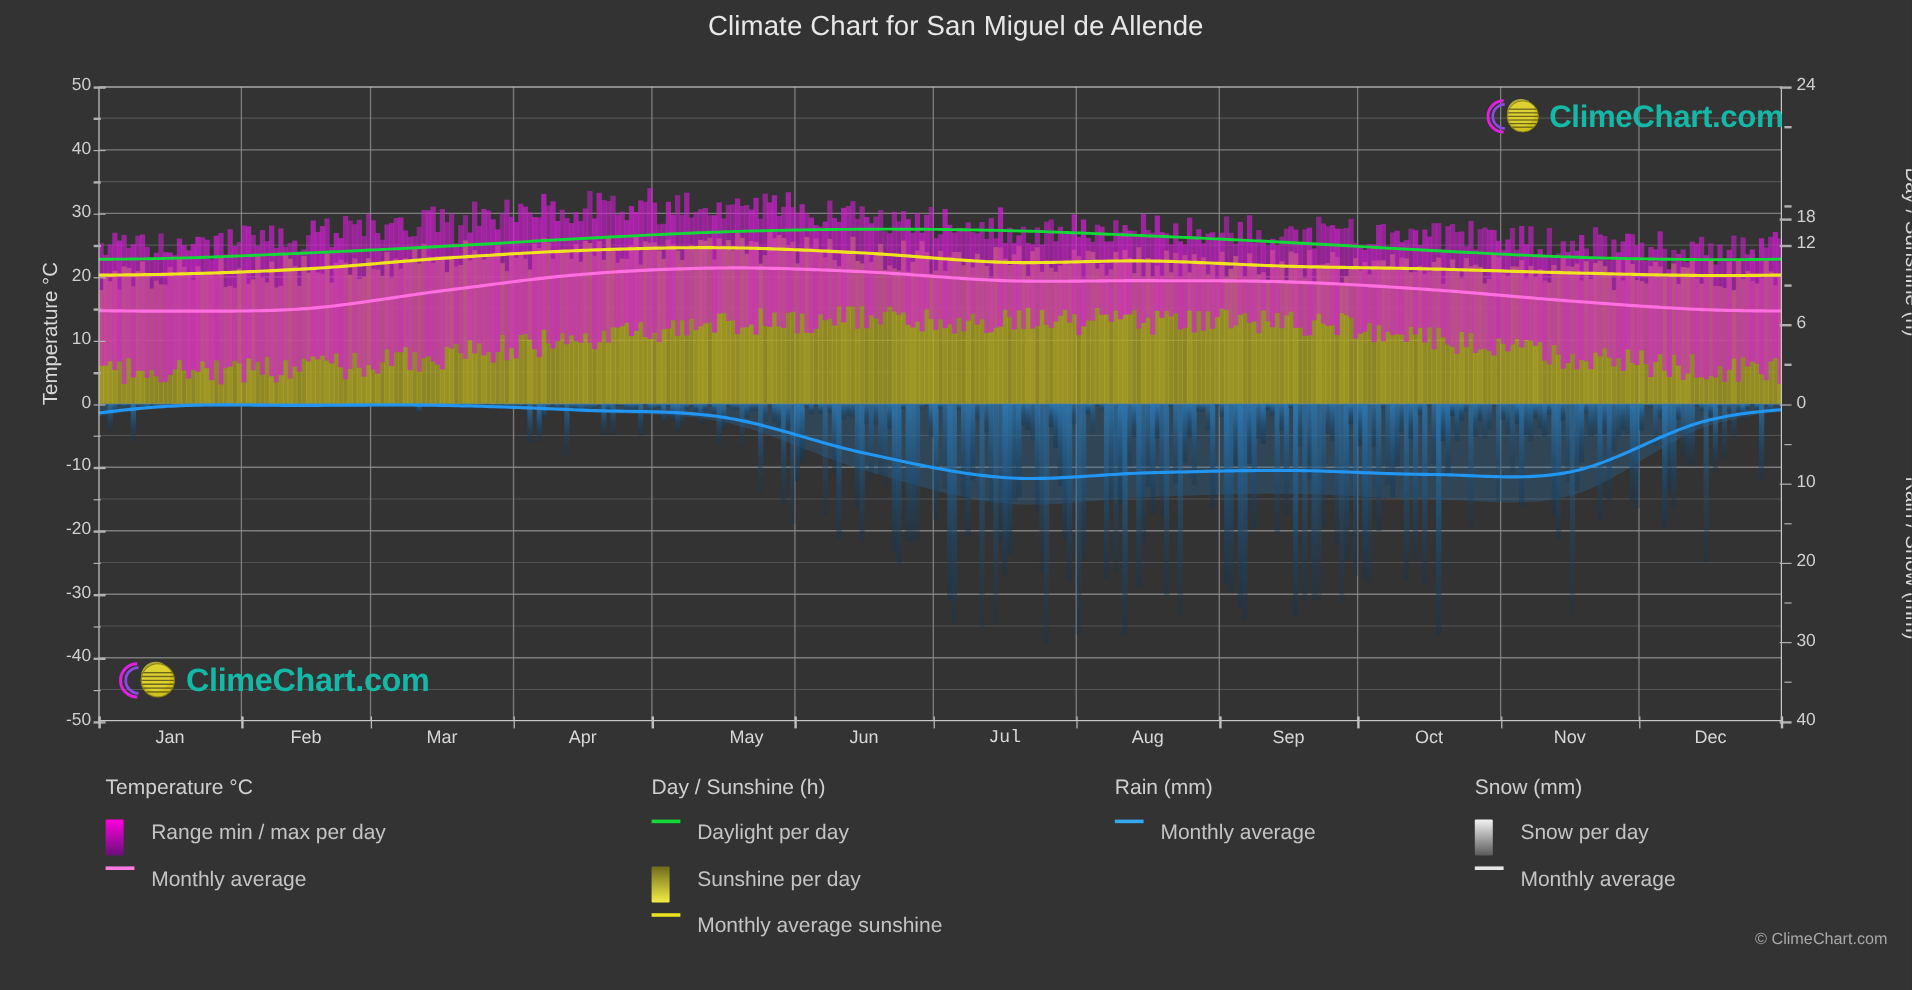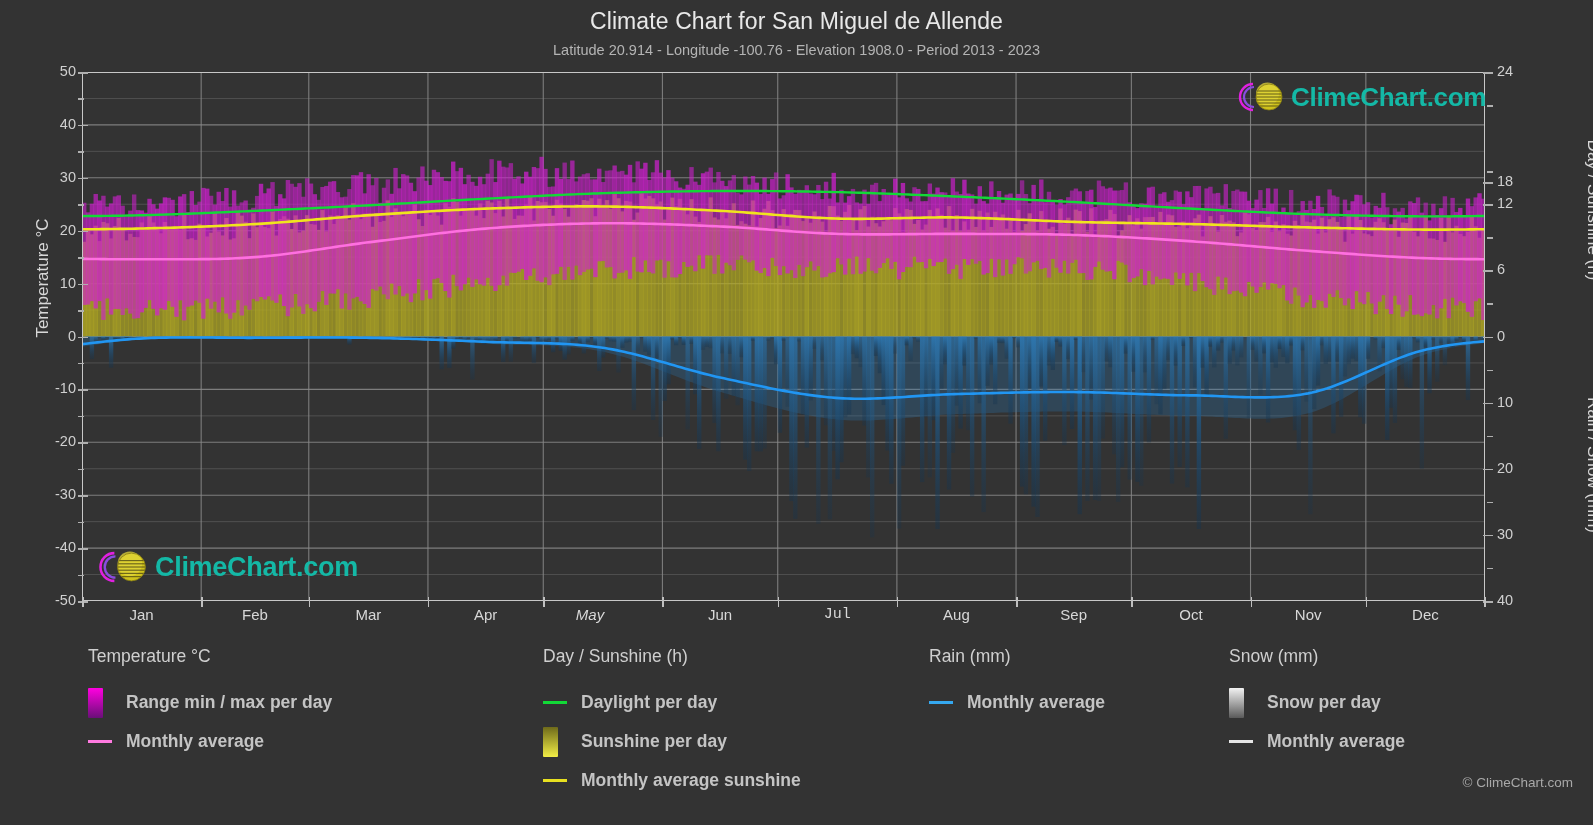--- a/index.html
+++ b/index.html
@@ -83,21 +83,21 @@
     text-align: center; color: #d8d8d8; font-size: 15px;
   }
   .xtickmark { position: absolute; top: -9px; width: 1.5px; height: 10px; background: #c0c0c0; }
 
   
   #legend { position: absolute; left: 0; top: 646px; width: 1593px; height: 175px; }
   .legend-col { position: absolute; top: 0; }
   .legend-title {
     color: #cfcfcf; font-size: 17.5px; margin-bottom: 16px; white-space: nowrap;
   }
-  .legend-row { display: flex; align-items: center; height: 39px; font-weight: bold; }
+  .legend-row { display: flex; align-items: flex-start; height: 39px; }
   .legend-label { color: #c4c4c4; font-size: 17.5px; margin-left: 12px; white-space: nowrap; }
   .swatch-box { width: 15px; height: 30px; flex: 0 0 15px; border-radius: 1px; }
   .swatch-line { width: 24px; height: 2.5px; flex: 0 0 24px; margin-left: 0px; }
   .swatch-wrap { width: 26px; display: flex; justify-content: flex-start; align-items: center; flex: 0 0 26px; }
 
   
   .logo { position: absolute; display: flex; align-items: center; }
   .logo-text { color: #14b8a6; font-weight: 600; letter-spacing: -0.3px; }
   #logo-top { left: 1233px; top: 80px; }
   #logo-top .logo-text { font-size: 26px; }
@@ -108,21 +108,20 @@
     position: absolute; right: 20px; top: 775px;
     color: #a8a8a8; font-size: 13.5px;
   }
 </style>
 </head>
 <body>
 
 <div id="root">
 
   <div id="chart-title">Climate Chart for San Miguel de Allende</div>
-  <div id="chart-subtitle">Latitude 20.914 - Longitude -100.76 - Elevation 1908.0 - Period 2013 - 2023</div>
 
   <div id="plot">
     <svg class="svg-layer" id="chart-svg" viewBox="0 0 1403 529" preserveAspectRatio="none">
       <defs>
         <linearGradient id="rainGrad" x1="0" y1="0" x2="0" y2="1">
           <stop offset="0%" stop-color="#2e7ab5" stop-opacity="0.95"></stop>
           <stop offset="55%" stop-color="#1d4f78" stop-opacity="0.75"></stop>
           <stop offset="100%" stop-color="#15334d" stop-opacity="0.45"></stop>
         </linearGradient>
       </defs>
@@ -1294,21 +1293,21 @@
 
   <div id="xlabels">
       <div class="xtick-label" style="left: 59.5795px;">Jan</div>
       <div class="xtickmark" style="left: 0px;"></div>
       <div class="xtick-label" style="left: 172.973px;">Feb</div>
       <div class="xtickmark" style="left: 119.159px;"></div>
       <div class="xtick-label" style="left: 286.366px;">Mar</div>
       <div class="xtickmark" style="left: 226.786px;"></div>
       <div class="xtick-label" style="left: 403.603px;">Apr</div>
       <div class="xtickmark" style="left: 345.945px;"></div>
-      <div class="xtick-label" style="left: 508px; font-style: italic;">May</div>
+      <div class="xtick-label" style="left: 540px;">May</div>
       <div class="xtickmark" style="left: 461.26px;"></div>
       <div class="xtick-label" style="left: 638.077px;">Jun</div>
       <div class="xtickmark" style="left: 580.419px;"></div>
       <div class="xtick-label" style="left: 755.314px; font-family: Liberation Mono, monospace;">Jul</div>
       <div class="xtickmark" style="left: 695.734px;"></div>
       <div class="xtick-label" style="left: 874.473px;">Aug</div>
       <div class="xtickmark" style="left: 814.893px;"></div>
       <div class="xtick-label" style="left: 991.71px;">Sep</div>
       <div class="xtickmark" style="left: 934.052px;"></div>
       <div class="xtick-label" style="left: 1108.95px;">Oct</div>

